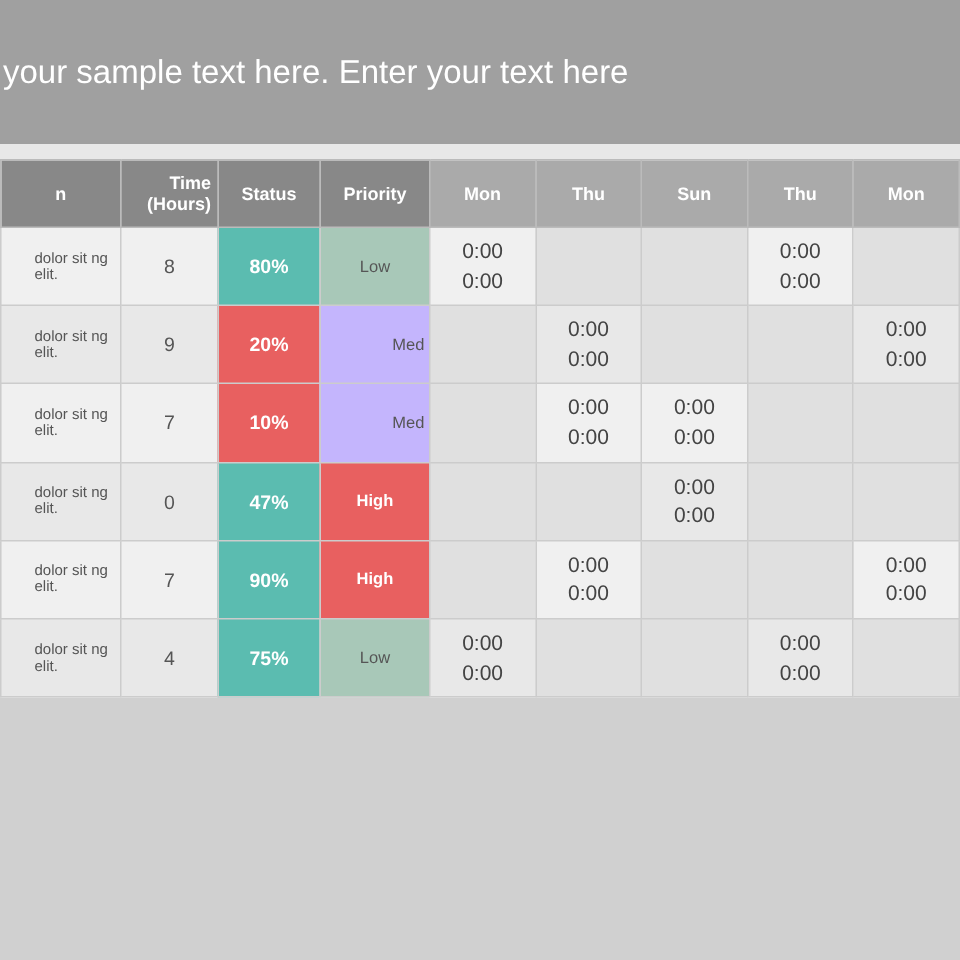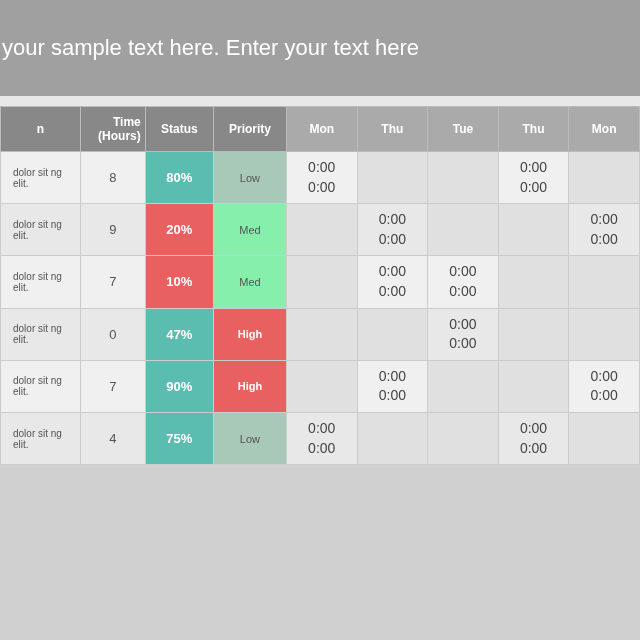--- a/index.html
+++ b/index.html
@@ -59,21 +59,21 @@
       border: 1px solid #ccc;
       text-align: center;
       font-size: 11px;
       color: #444;
       padding: 6px 3px;
       vertical-align: middle;
     }
 
     td.name-col {
       text-align: left;
-      padding-left: 12px;
+      padding-left: 22px;
       font-size: 10px;
       color: #555;
       width: 68px;
     }
 
     td.time-col {
       font-size: 13px;
       color: #555;
     }
 
@@ -93,22 +93,23 @@
       margin-left: 29px;
     }
 
     td.priority-high {
       background: #e86060;
       color: white;
       font-weight: bold;
     }
 
     td.priority-med {
-      background: #86efac;
-      color: #555;
+      background: #c4b5fd;
+      color: #555;
+      text-align: right;
     }
 
     td.priority-low {
       background: #a8c8b8;
       color: #555;
     }
 
     td.time-slot {
       font-size: 14px;
       color: #444;
@@ -135,21 +136,21 @@
 <div class="table-container">
   <table>
     <thead>
       <tr>
         <th class="col-name">n</th>
         <th class="col-time">Time (Hours)</th>
         <th class="col-status">Status</th>
         <th class="col-priority">Priority</th>
         <th class="col-day day-col">Mon</th>
         <th class="col-day day-col">Thu</th>
-        <th class="col-day day-col">Tue</th>
+        <th class="col-day day-col">Sun</th>
         <th class="col-day day-col">Thu</th>
         <th class="col-day day-col">Mon</th>
       </tr>
     </thead>
     <tbody id="table-body">
     <tr>
       <td class="name-col">dolor sit ng elit.</td>
       <td class="time-col">8</td>
       <td class="status-teal">80%</td>
       <td class="priority-low">Low</td>

